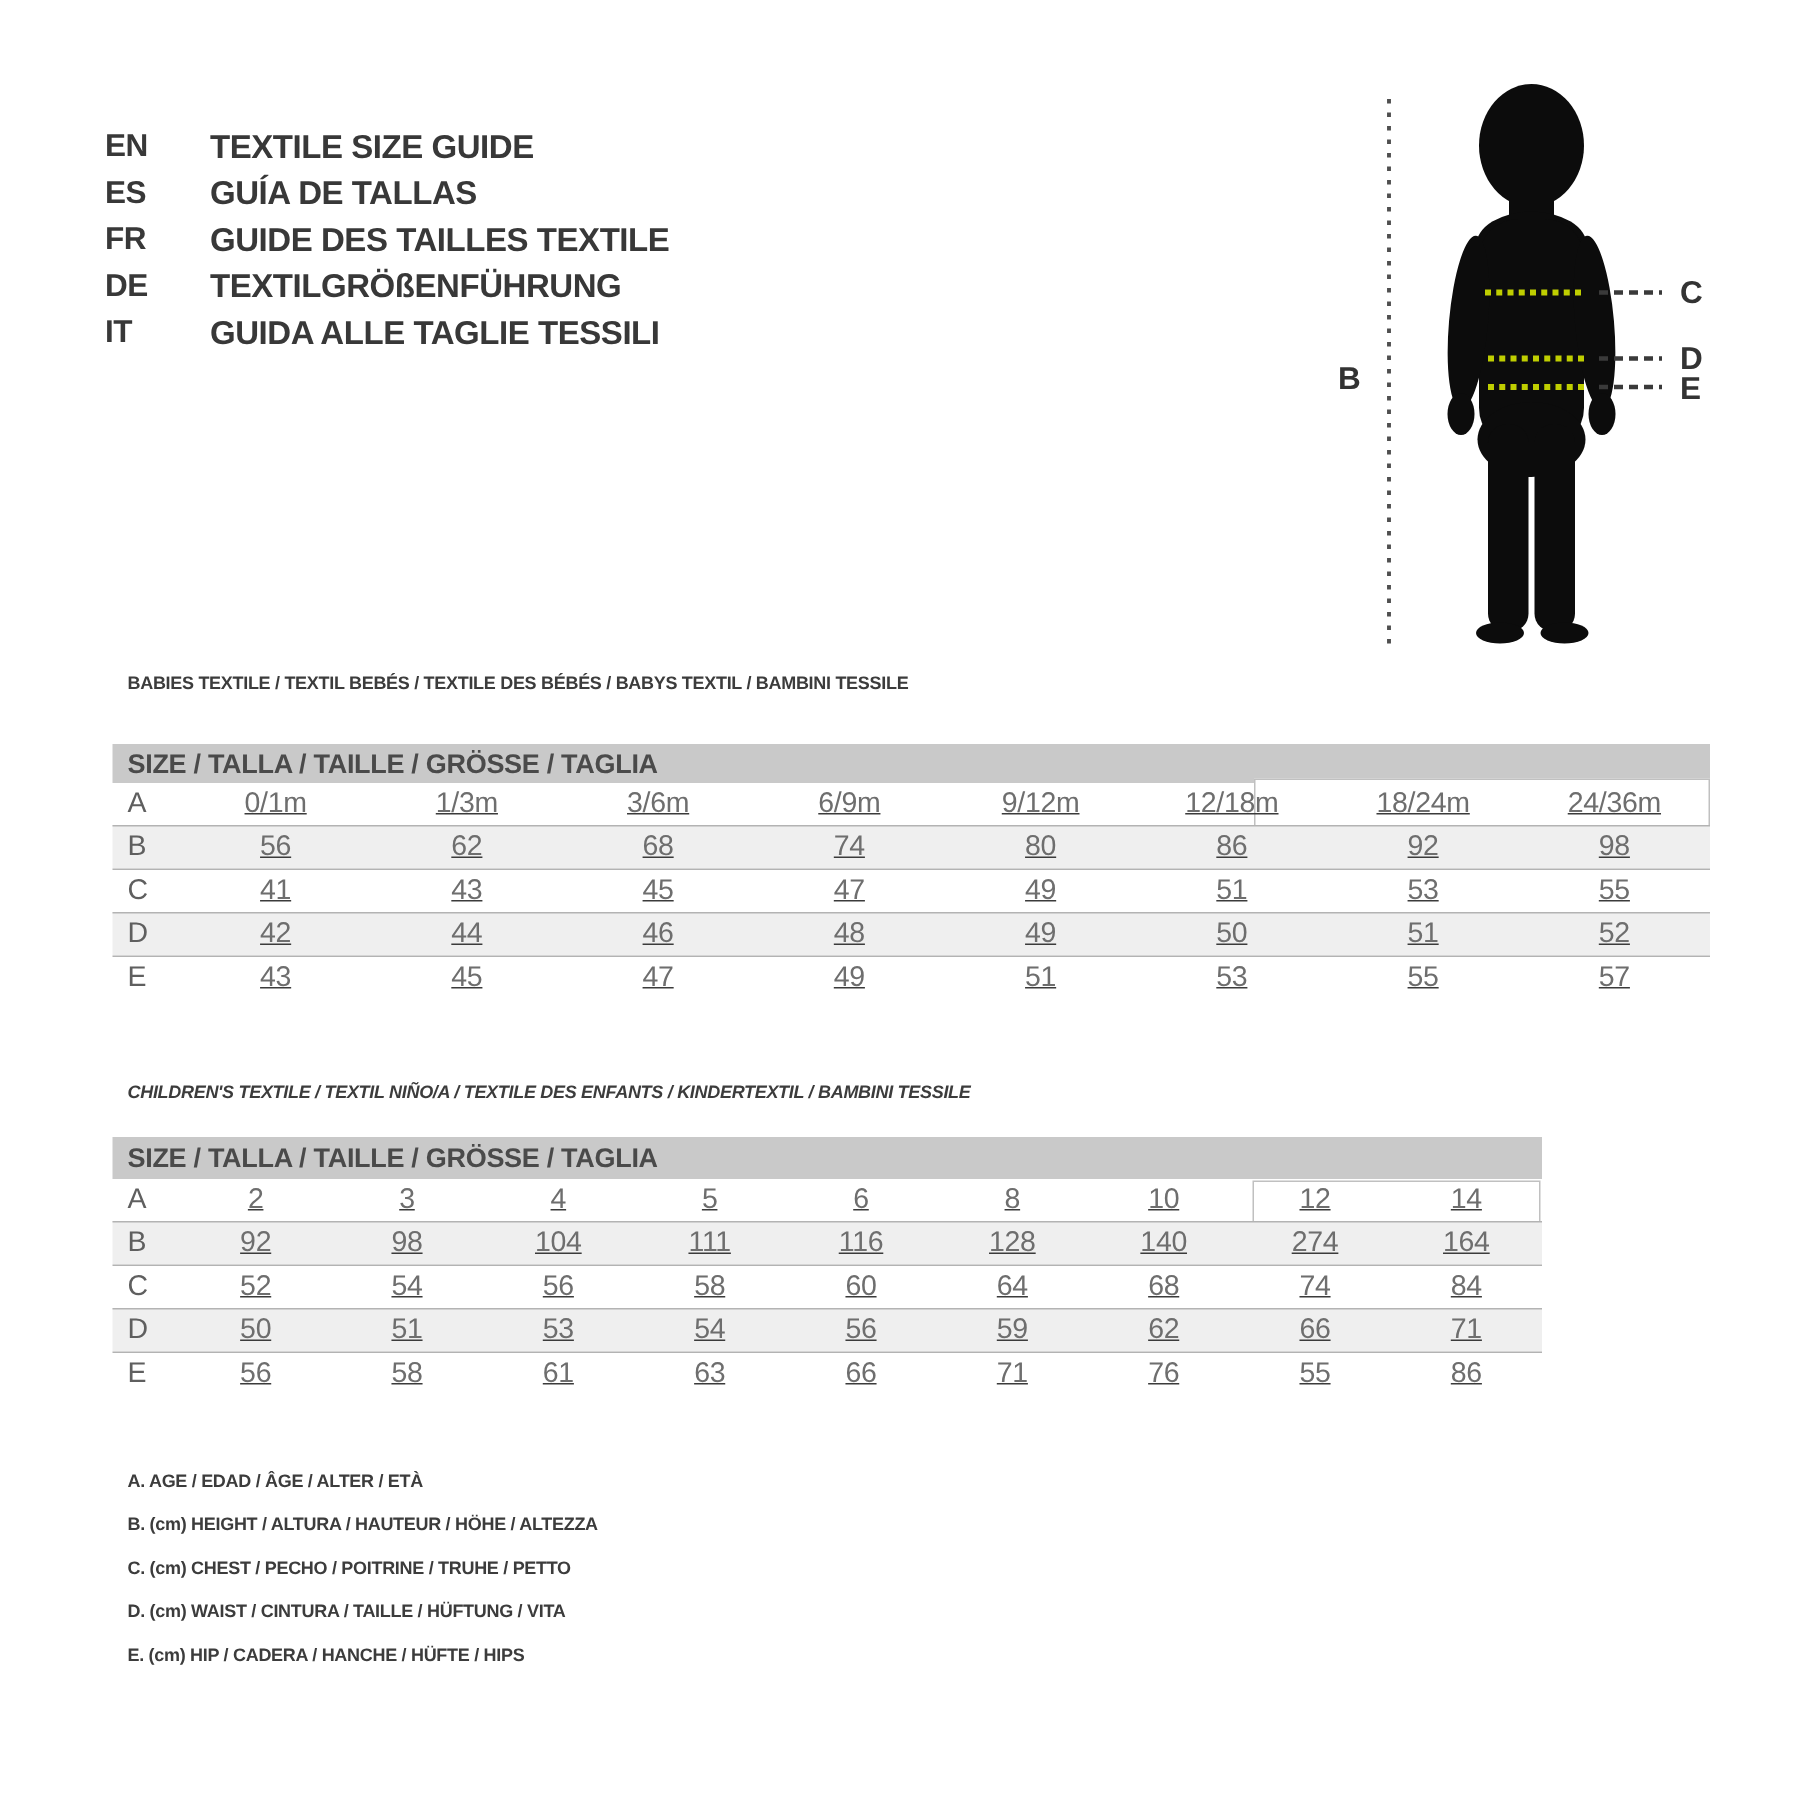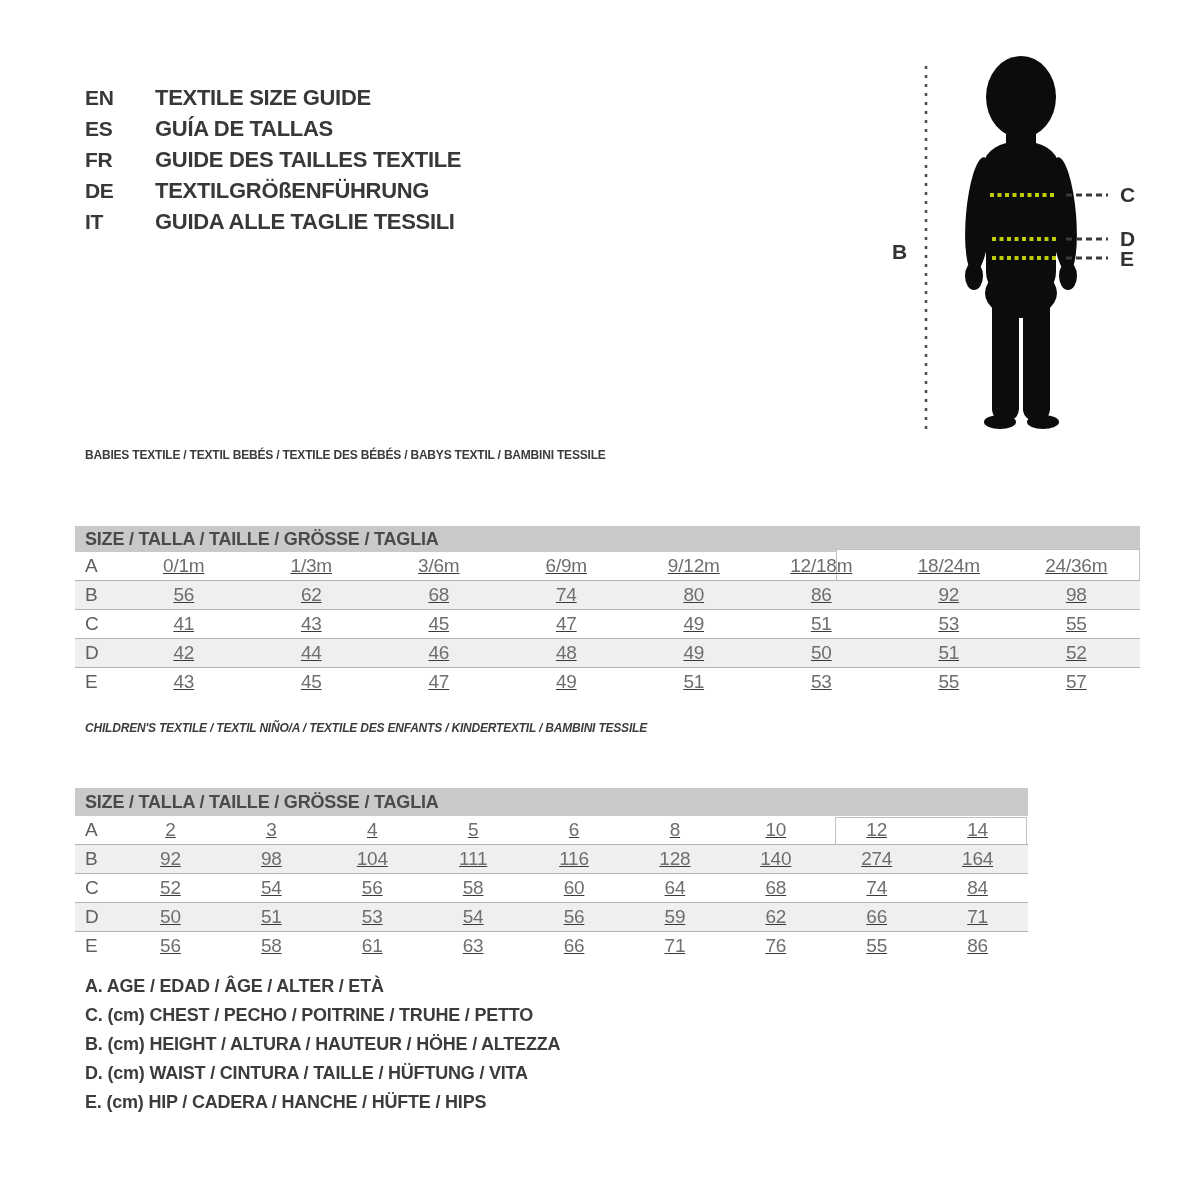--- a/index.html
+++ b/index.html
@@ -1,45 +1,45 @@
 <!DOCTYPE html>
 <html><head>
 <meta charset="utf-8">
 <style>
   html,body{margin:0;padding:0;background:#ffffff;}
   .canvas{
     position:relative;width:1200px;height:1200px;background:#ffffff;overflow:hidden;
     font-family:"Liberation Sans", sans-serif;color:#3b3b3b;
   }
   
-  .lang-list{position:absolute;left:85px;top:82px;}
+  .lang-list{position:absolute;left:70px;top:82px;}
   .lang-row{display:flex;height:31px;align-items:center;}
   .lang-code{width:70px;font-size:21px;font-weight:700;letter-spacing:-0.3px;color:#383838;}
   .lang-title{font-size:22px;font-weight:700;letter-spacing:-0.3px;color:#383838;white-space:nowrap;}
   
   .figure{position:absolute;left:880px;top:48px;width:310px;height:400px;}
   .figure svg{display:block;}
   .fig-label{font-size:21px;font-weight:600;fill:#333333;font-family:"Liberation Sans",sans-serif;}
   
   .section-title{position:absolute;left:85px;font-size:12px;font-weight:700;letter-spacing:-0.2px;color:#3c3c3c;white-space:nowrap;}
   
-  .table-wrap{position:absolute;left:75px;margin-top:30px;}
+  .table-wrap{position:absolute;left:75px;}
   .thead{position:relative;z-index:0;background:#c9c9c9;display:flex;align-items:center;
          padding-left:10px;font-size:18px;font-weight:700;letter-spacing:-0.2px;color:#4a4a4a;}
   .tbody{position:relative;z-index:2;}
   .trow{display:flex;align-items:center;height:28px;background:transparent;}
   .trow:nth-of-type(even){background:#efefef;}
   .trow + .trow{border-top:1px solid #b3b3b3;}
   .tlabel{width:35px;padding-left:10px;font-size:19px;font-weight:400;color:#5f5f5f;}
   .tvalues{flex:1;display:flex;height:100%;align-items:center;text-decoration:underline;}
   .tcell{flex:1;text-align:center;font-size:19px;color:#6e6e6e;letter-spacing:-0.2px;}
   .highlight-box{position:absolute;z-index:1;background:#ffffff;border:1px solid #c0c0c0;pointer-events:none;}
   
   .legend{position:absolute;left:85px;top:972px;}
-  .legend-row{height:29px;display:flex;align-items:center;font-size:18px;font-weight:700;
+  .legend-row{height:29px;display:flex;align-items:center;font-size:12px;font-weight:700;
               letter-spacing:-0.2px;color:#3c3c3c;white-space:nowrap;}
 </style>
 </head>
 <body>
 
 <div class="canvas">
 
   <div class="lang-list">
 
   <div class="lang-row">
@@ -253,19 +253,19 @@
             <div class="tcell">55</div>
             <div class="tcell">86</div>
           </div>
         </div>
       </div>
   </div>
 
   <div class="legend">
 
   <div class="legend-row">A. AGE / EDAD / ÂGE / ALTER / ETÀ</div>
+      <div class="legend-row">B. (cm) HEIGHT / ALTURA / HAUTEUR / HÖHE / ALTEZZA</div>
       <div class="legend-row">C. (cm) CHEST / PECHO / POITRINE / TRUHE / PETTO</div>
-      <div class="legend-row">B. (cm) HEIGHT / ALTURA / HAUTEUR / HÖHE / ALTEZZA</div>
       <div class="legend-row">D. (cm) WAIST / CINTURA / TAILLE / HÜFTUNG / VITA</div>
       <div class="legend-row">E. (cm) HIP / CADERA / HANCHE / HÜFTE / HIPS</div>
     </div>
 
 </div>
 
 </body></html>

